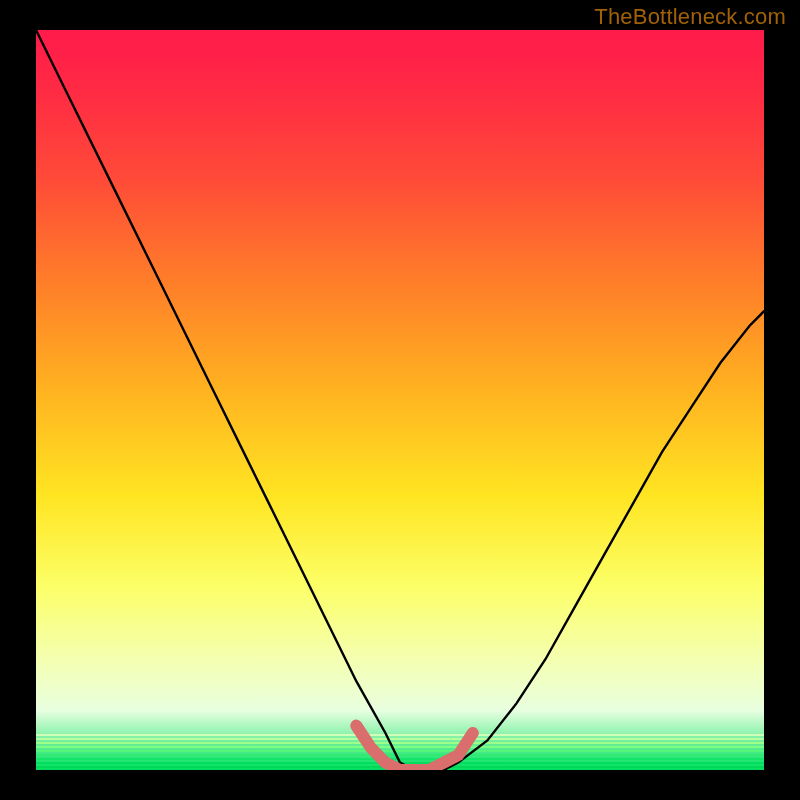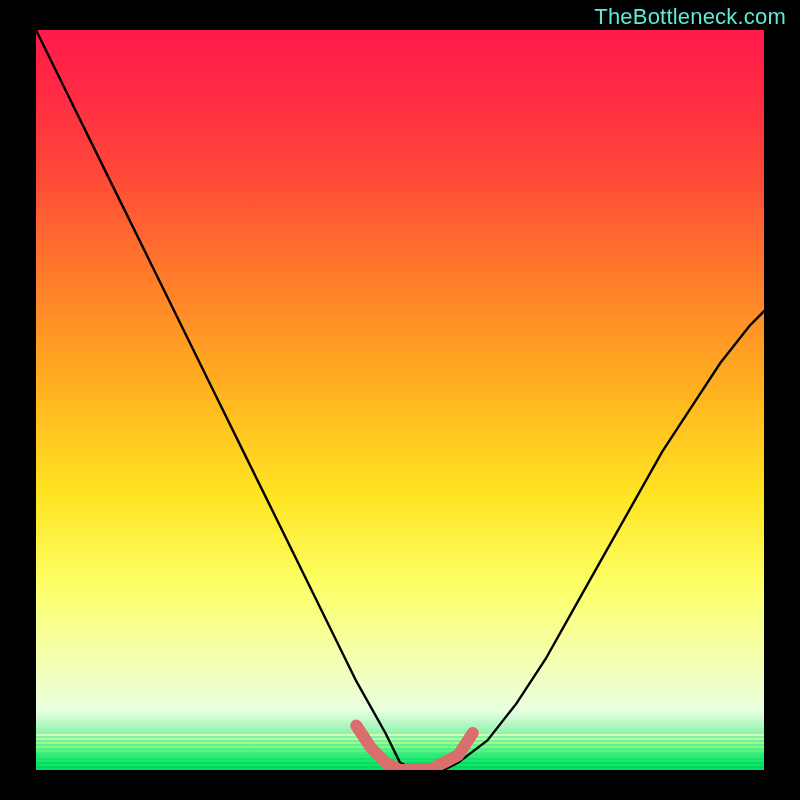--- a/index.html
+++ b/index.html
@@ -16,21 +16,21 @@
     width: 800px;
     height: 800px;
     background: #000;
   }
   .watermark {
     position: absolute;
     top: 4px;
     right: 14px;
     font-size: 22px;
     font-weight: 500;
-    color: #5eead4;
+    color: #a16207;
     letter-spacing: 0.2px;
   }
   .plot-area {
     position: absolute;
     left: 36px;
     top: 30px;
     width: 728px;
     height: 740px;
     overflow: hidden;
   }

